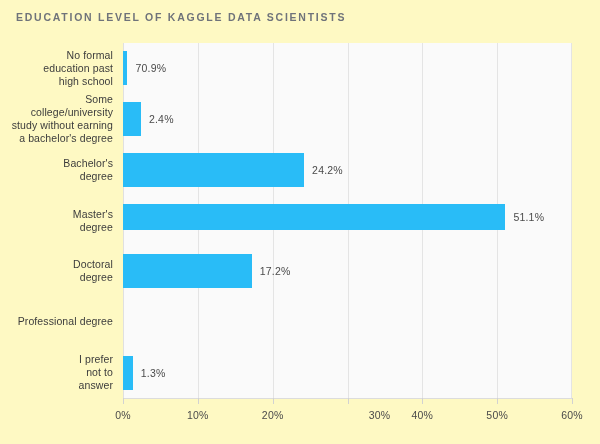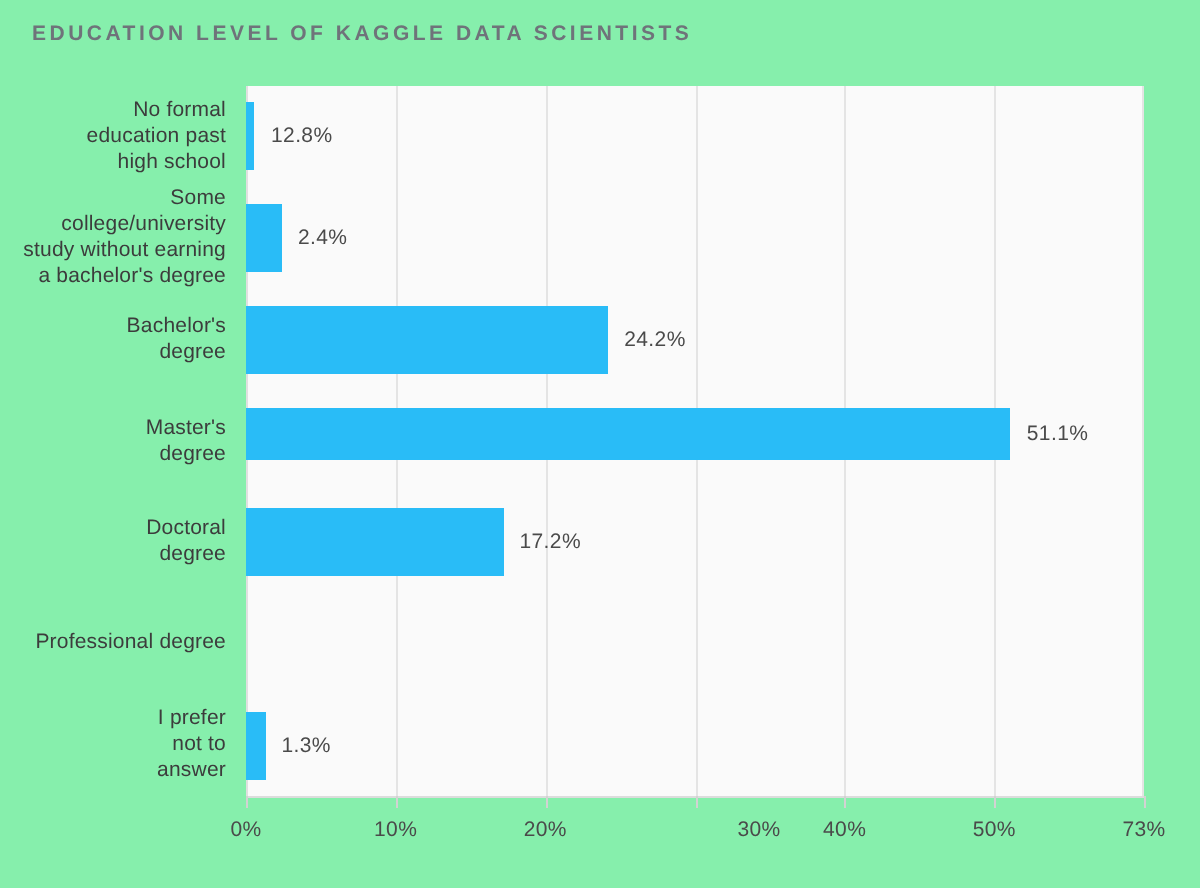--- a/index.html
+++ b/index.html
@@ -13,21 +13,21 @@
     font-family: "Liberation Sans", sans-serif;
     overflow: hidden;
     position: relative;
   }
 
   #chart-figure {
     position: absolute;
     left: 0; top: 0;
     width: 600px;
     height: 444px;
-    background: #86efac;
+    background: #fef9c3;
   }
 
   #chart-title {
     position: absolute;
     left: 16px;
     top: 11px;
     font-size: 10.5px;
     font-weight: bold;
     letter-spacing: 1.75px;
     color: #6f737a;
@@ -143,24 +143,24 @@
     <div class="tick-label" style="left: 197.833px;">10%</div>
     <div class="tick-mark" style="left: 272.667px;"></div>
     <div class="tick-label" style="left: 272.667px;">20%</div>
     <div class="tick-mark" style="left: 347.5px;"></div>
     <div class="tick-label" style="left: 347.5px; margin-left: 32px;">30%</div>
     <div class="tick-mark" style="left: 422.333px;"></div>
     <div class="tick-label" style="left: 422.333px;">40%</div>
     <div class="tick-mark" style="left: 497.167px;"></div>
     <div class="tick-label" style="left: 497.167px;">50%</div>
     <div class="tick-mark" style="left: 572px;"></div>
-    <div class="tick-label" style="left: 572px;">73%</div>
+    <div class="tick-label" style="left: 572px;">60%</div>
     <div class="bar-row" style="left: 123px; top: 51.3571px; height: 34px;">
       <div class="bar" style="width: 4.49px; background: rgb(41, 188, 247);"></div>
-      <div class="bar-value" style="left: 12.49px;">12.8%</div>
+      <div class="bar-value" style="left: 12.49px;">70.9%</div>
     </div>
     <div class="cat-label" style="top: 48.8571px;"><span>No formal</span><br><span>education past</span><br><span>high school</span></div>
     <div class="bar-row" style="left: 123px; top: 102.071px; height: 34px;">
       <div class="bar" style="width: 17.96px; background: rgb(41, 188, 247);"></div>
       <div class="bar-value" style="left: 25.96px;">2.4%</div>
     </div>
     <div class="cat-label" style="top: 93.0714px;"><span>Some</span><br><span>college/university</span><br><span>study without earning</span><br><span>a bachelor's degree</span></div>
     <div class="bar-row" style="left: 123px; top: 152.786px; height: 34px;">
       <div class="bar" style="width: 181.097px; background: rgb(41, 188, 247);"></div>
       <div class="bar-value" style="left: 189.097px; text-align: center;">24.2%</div>

